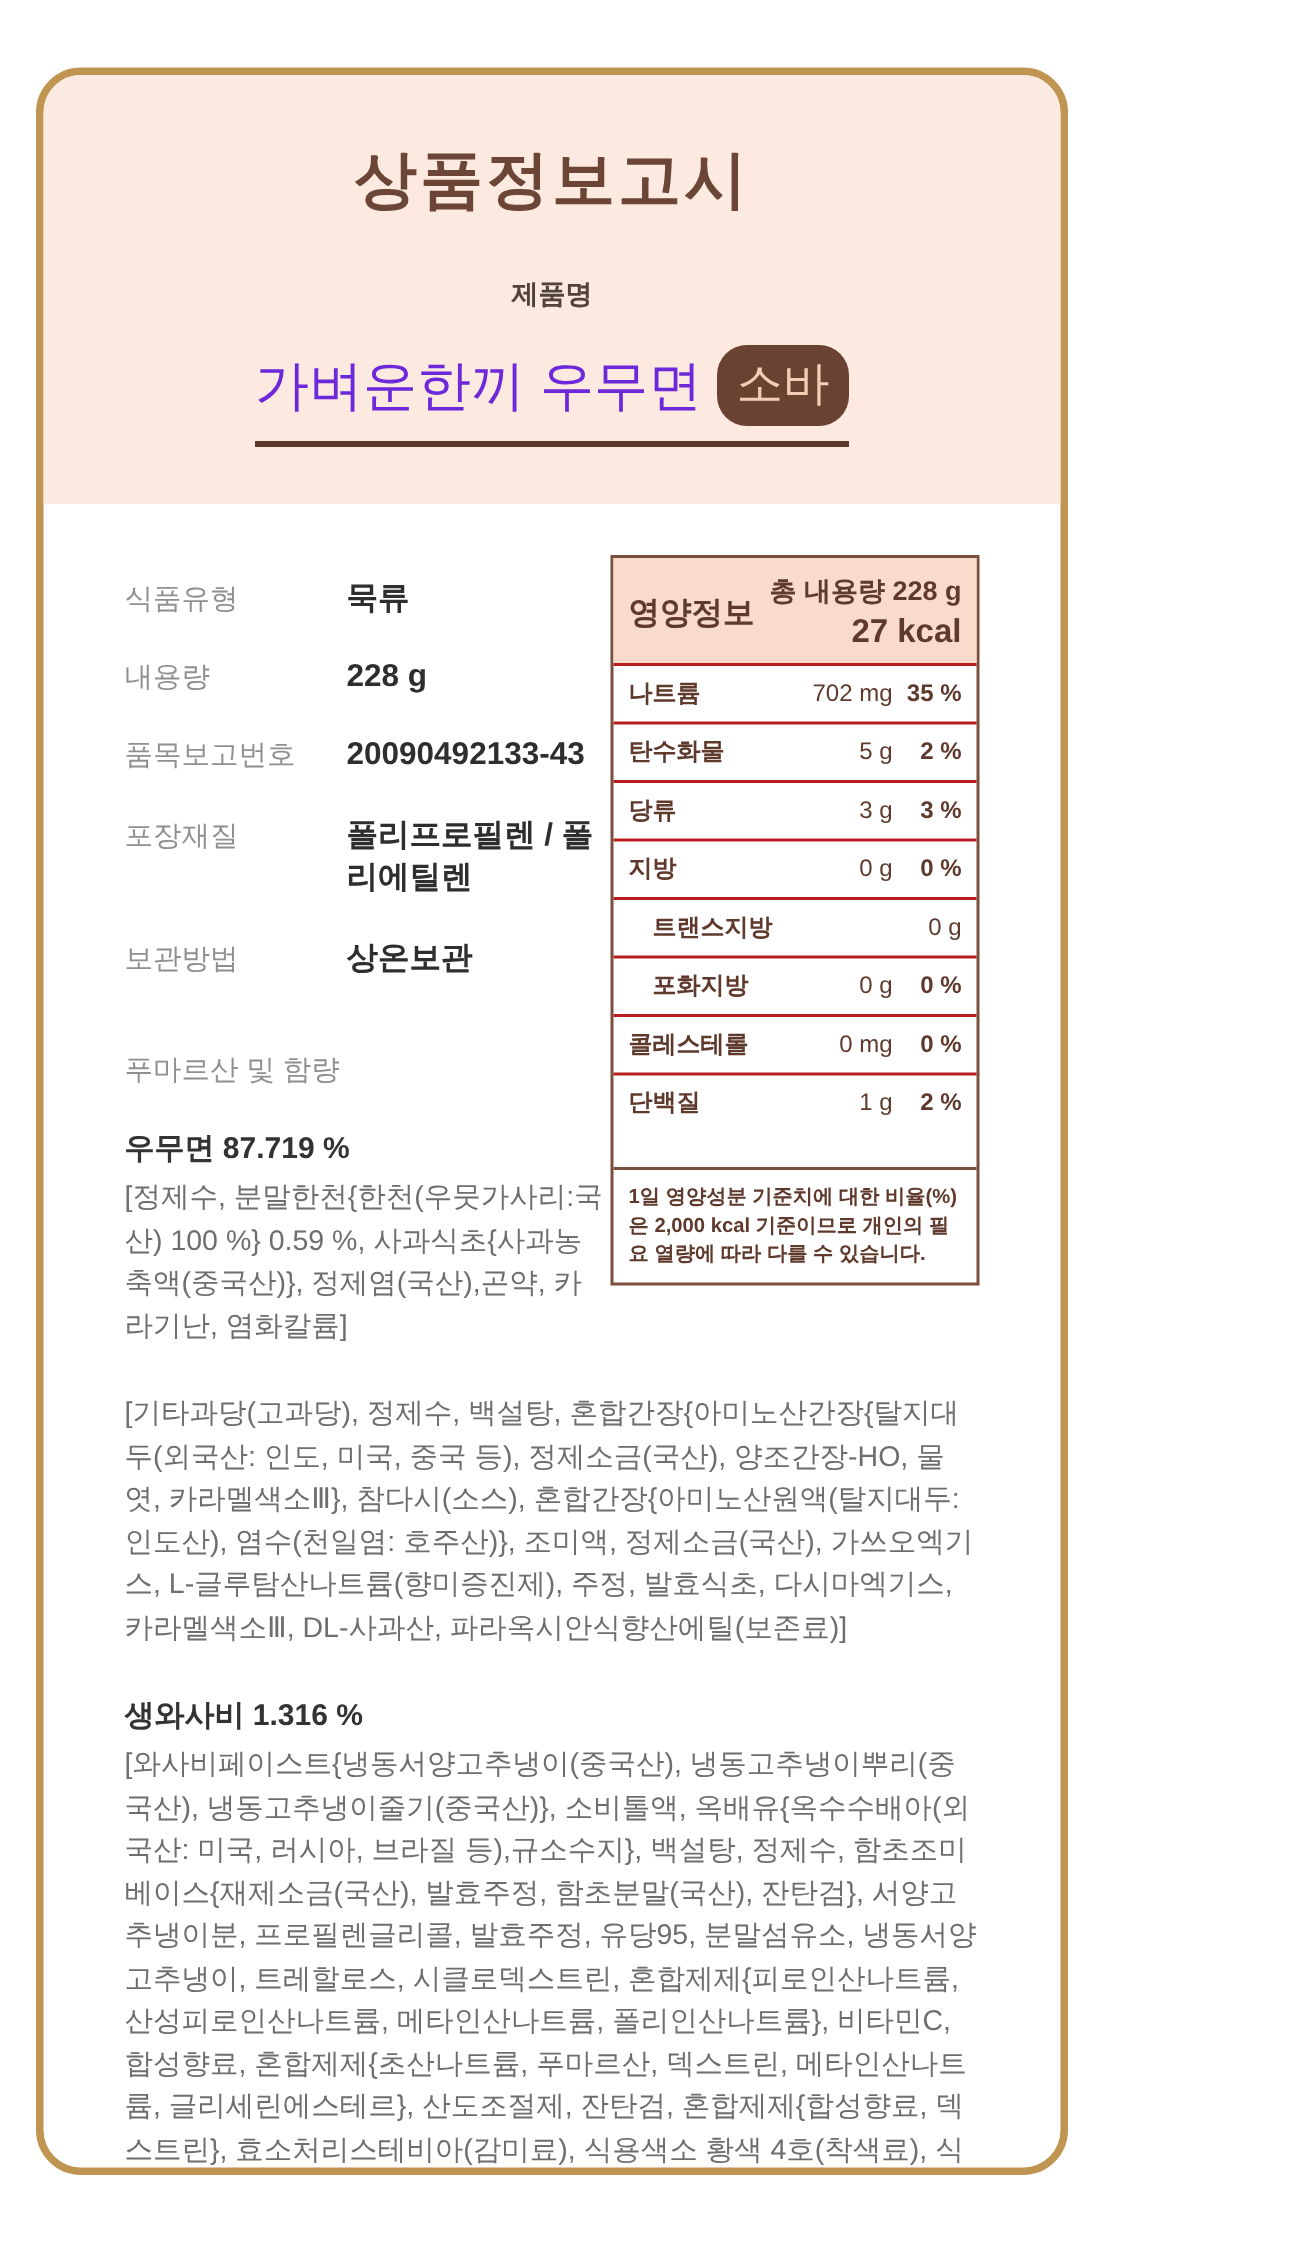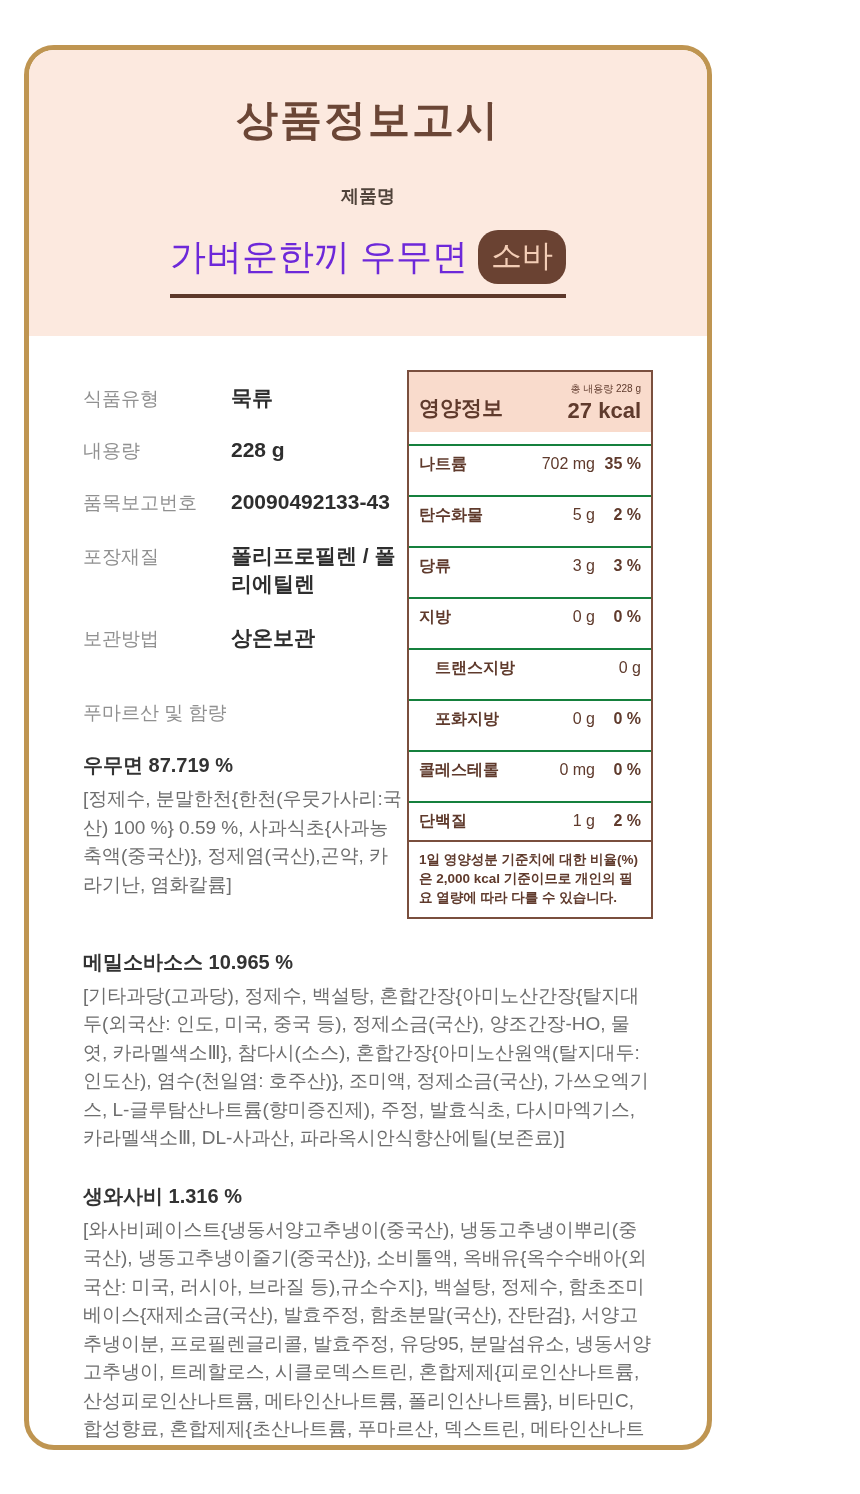--- a/index.html
+++ b/index.html
@@ -41,34 +41,34 @@
   .ingr-name { font-size: 20px; font-weight: bold; color: #333333; }
   .ingr-detail { margin-top: 6px; font-size: 19px; color: #6e6e6e; line-height: 1.5; }
   
   .nut-table { width: 246px; border: 2px solid #7a4f3e; background: #ffffff; flex-shrink: 0; }
   .nut-head {
     background: #f9dbcc; display: flex; justify-content: space-between;
     align-items: flex-start; padding: 10px 10px 8px 10px;
   }
   .nut-title { font-size: 21px; font-weight: bold; color: #5f3a2c; padding-top: 12px; }
   .nut-total { text-align: right; color: #5f3a2c; }
-  .nut-total-label { font-size: 10px; font-weight: normal; }
+  .nut-total-label { font-size: 18px; font-weight: bold; }
   .nut-kcal { font-size: 22px; font-weight: bold; margin-top: 2px; }
   .nut-row {
-    display: flex; align-items: baseline; border-top: 2px solid #15803d;
-    padding: 8px 10px; color: #5f3a2c; font-size: 16px; margin-top: 12px;
+    display: flex; align-items: baseline; border-top: 2px solid #b91c1c;
+    padding: 8px 10px; color: #5f3a2c; font-size: 16px;
   }
   .nut-row .nm { font-weight: bold; flex: 1; }
   .nut-row.indent .nm { padding-left: 16px; }
   .nut-row .amt { text-align: right; }
   .nut-row .pct { font-weight: bold; text-align: right; min-width: 42px; margin-left: 4px; }
   .nut-row .pct:empty { min-width: 0; margin-left: 0; }
   .nut-foot {
     border-top: 2px solid #7a4f3e; padding: 9px 10px;
-    font-size: 13.5px; font-weight: bold; color: #5f3a2c; line-height: 1.4;
+    font-size: 13.5px; font-weight: bold; color: #5f3a2c; line-height: 1.4; margin-top: 24px;
   }
   
   .full-groups .ingr-group { margin-top: 30px; }
   
   .allergen {
     display: inline-block; margin-top: 30px; background: #f4a67c; color: #7f1d1d;
     font-size: 20px; font-weight: normal; padding: 7px 14px 8px 14px;
   }
 </style>
 </head>
@@ -183,21 +183,20 @@
             <span class="pct">2 %</span>
           </div>
 
         <div class="nut-foot">1일 영양성분 기준치에 대한 비율(%)은 2,000 kcal 기준이므로 개인의 필요 열량에 따라 다를 수 있습니다.</div>
       </div>
     </div>
 
     
     <div class="full-groups">
       <div class="ingr-group">
-        <div class="ingr-name">메밀소바소스 10.965 %</div>
         <div class="ingr-detail">[기타과당(고과당), 정제수, 백설탕, 혼합간장{아미노산간장{탈지대두(외국산: 인도, 미국, 중국 등), 정제소금(국산), 양조간장-HO, 물엿, 카라멜색소Ⅲ}, 참다시(소스), 혼합간장{아미노산원액(탈지대두: 인도산), 염수(천일염: 호주산)}, 조미액, 정제소금(국산), 가쓰오엑기스, L-글루탐산나트륨(향미증진제), 주정, 발효식초, 다시마엑기스, 카라멜색소Ⅲ, DL-사과산, 파라옥시안식향산에틸(보존료)]</div>
       </div>
       <div class="ingr-group">
         <div class="ingr-name">생와사비 1.316 %</div>
         <div class="ingr-detail">[와사비페이스트{냉동서양고추냉이(중국산), 냉동고추냉이뿌리(중국산), 냉동고추냉이줄기(중국산)}, 소비톨액, 옥배유{옥수수배아(외국산: 미국, 러시아, 브라질 등),규소수지}, 백설탕, 정제수, 함초조미베이스{재제소금(국산), 발효주정, 함초분말(국산), 잔탄검}, 서양고추냉이분, 프로필렌글리콜, 발효주정, 유당95, 분말섬유소, 냉동서양고추냉이, 트레할로스, 시클로덱스트린, 혼합제제{피로인산나트륨, 산성피로인산나트륨, 메타인산나트륨, 폴리인산나트륨}, 비타민C, 합성향료, 혼합제제{초산나트륨, 푸마르산, 덱스트린, 메타인산나트륨, 글리세린에스테르}, 산도조절제, 잔탄검, 혼합제제{합성향료, 덱스트린},  효소처리스테비아(감미료), 식용색소 황색 4호(착색료), 식용색소 청색 제 1호(착색료)]</div>
       </div>
     </div>
 
     <div class="allergen">대두, 밀, 우유 함유</div>
 

